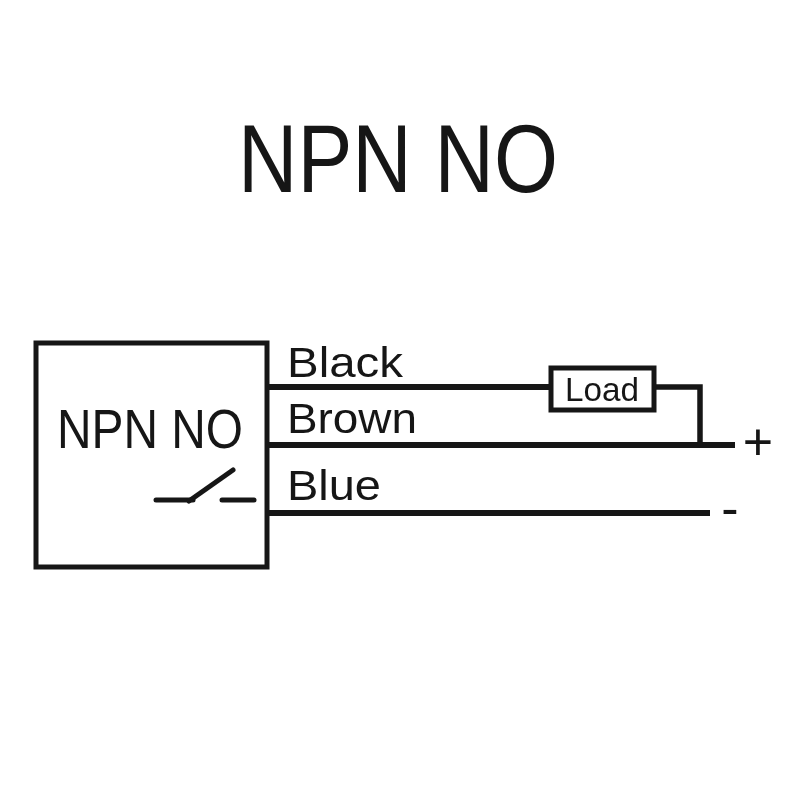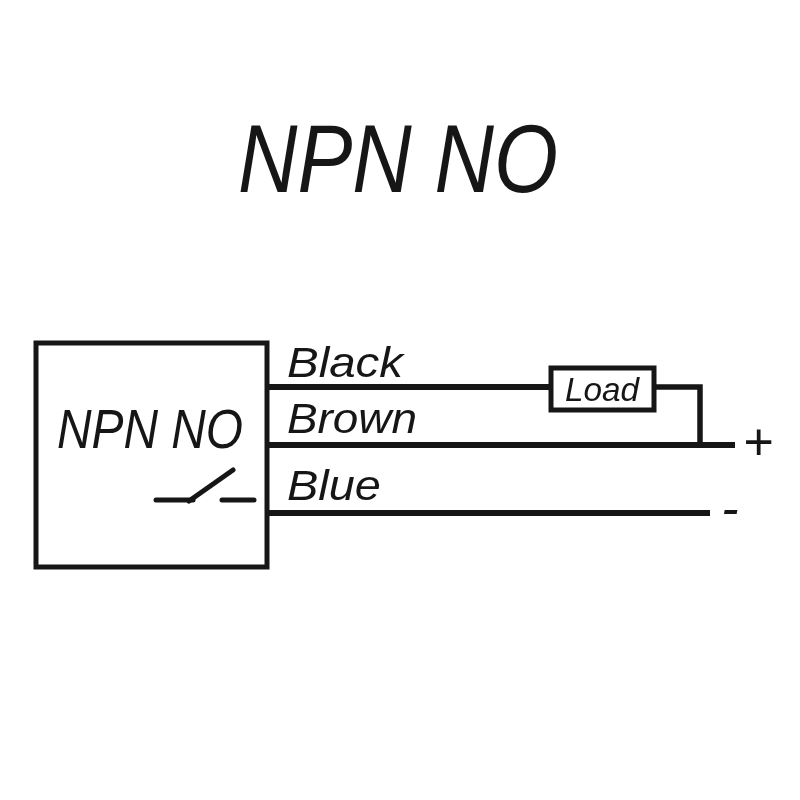--- a/index.html
+++ b/index.html
@@ -7,21 +7,20 @@
     padding: 0;
     background: #ffffff;
   }
   .page {
     position: relative;
     width: 800px;
     height: 800px;
     background: #ffffff;
     overflow: hidden;
     font-family: "Liberation Sans", sans-serif;
-    font-style: italic;
   }
   svg { display: block; }
   text {
     font-family: "Liberation Sans", sans-serif;
     fill: #161616;
   }
 </style>
 </head>
 <body>
 

